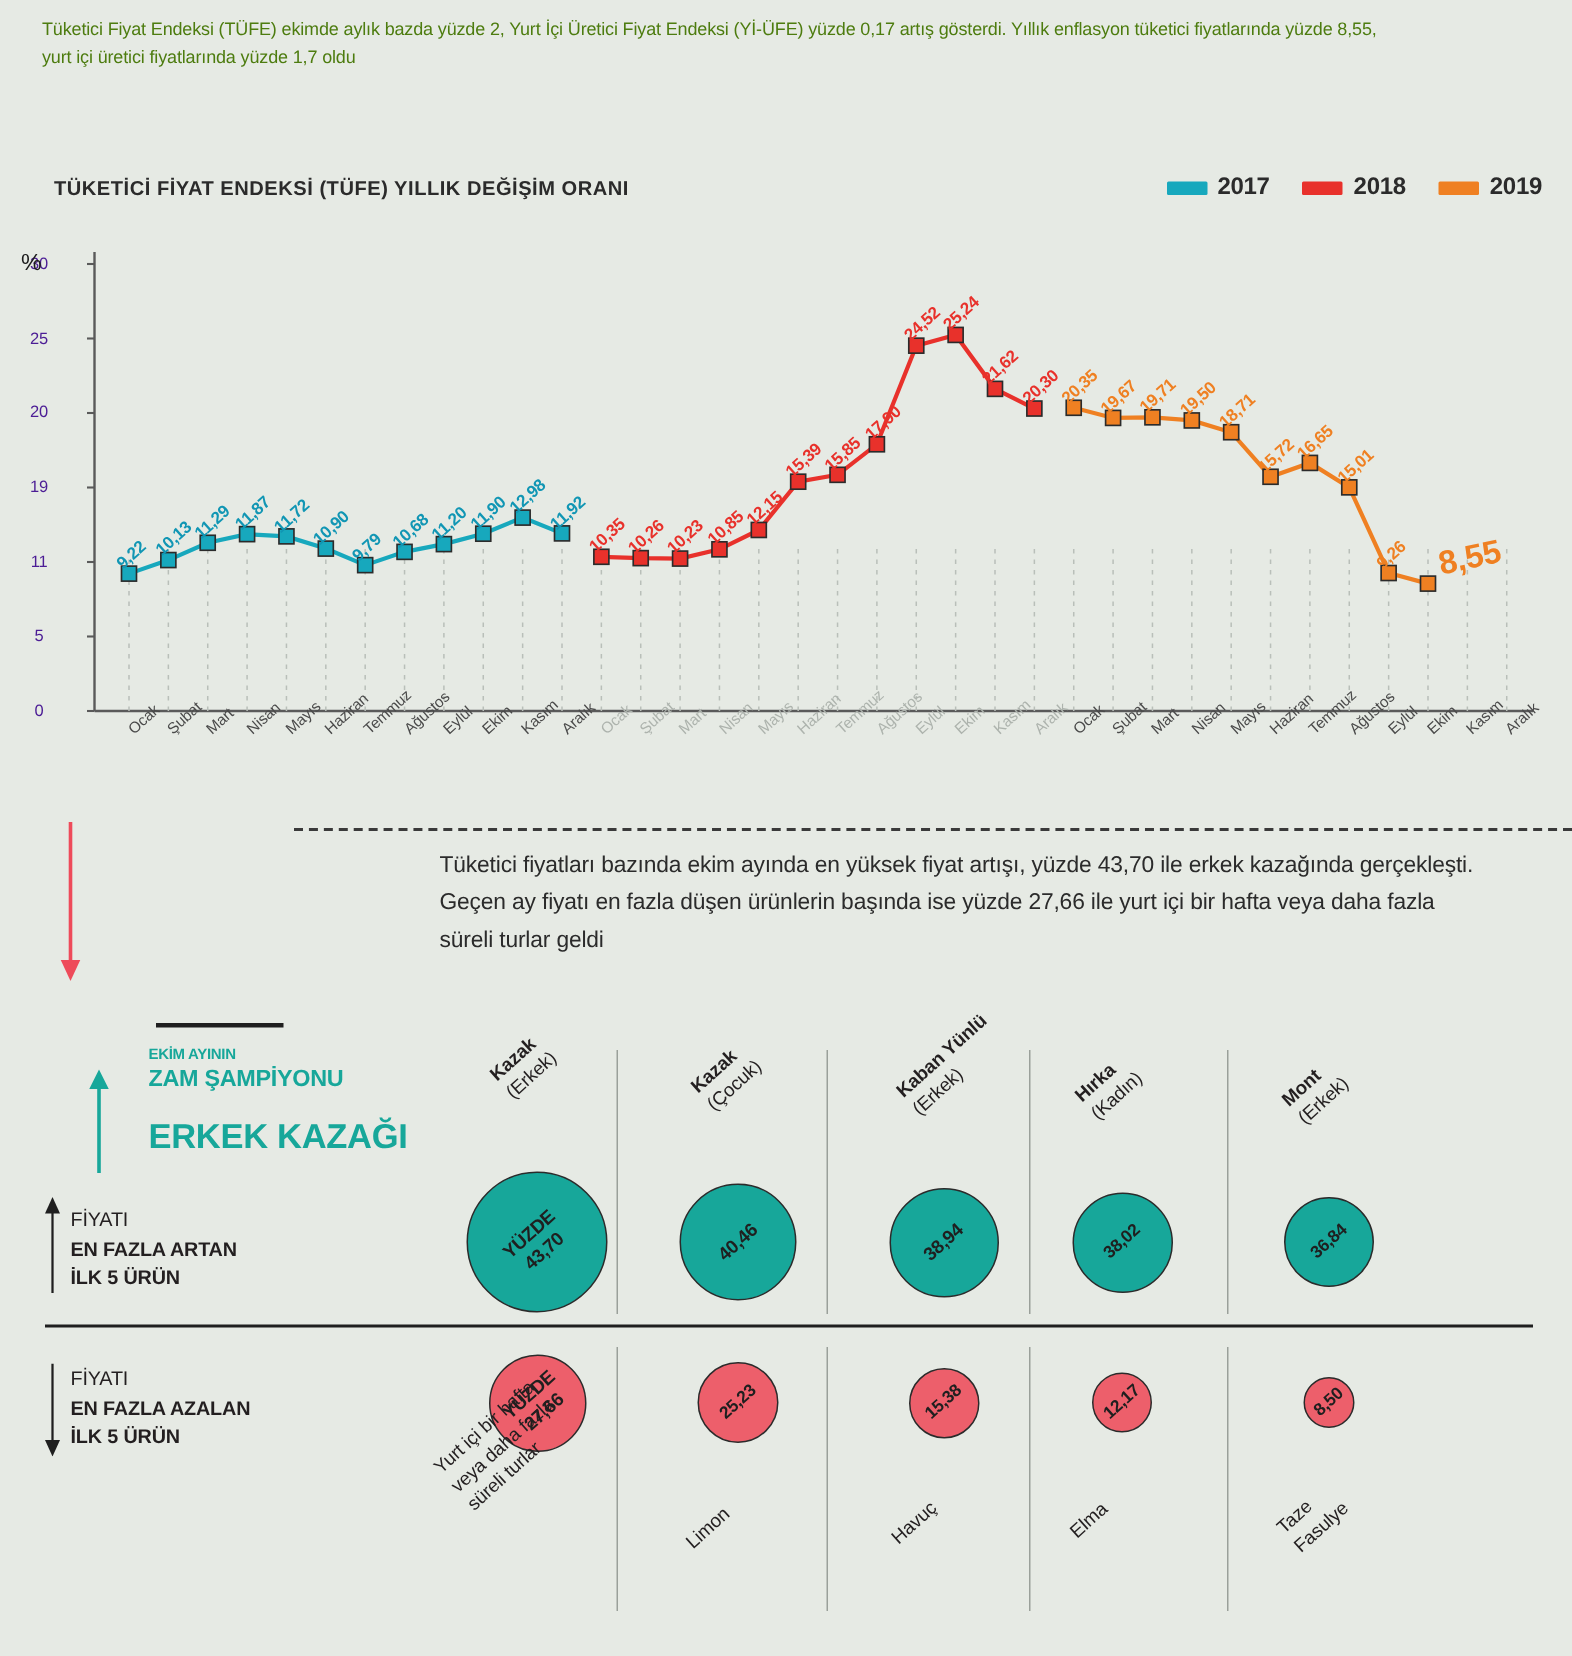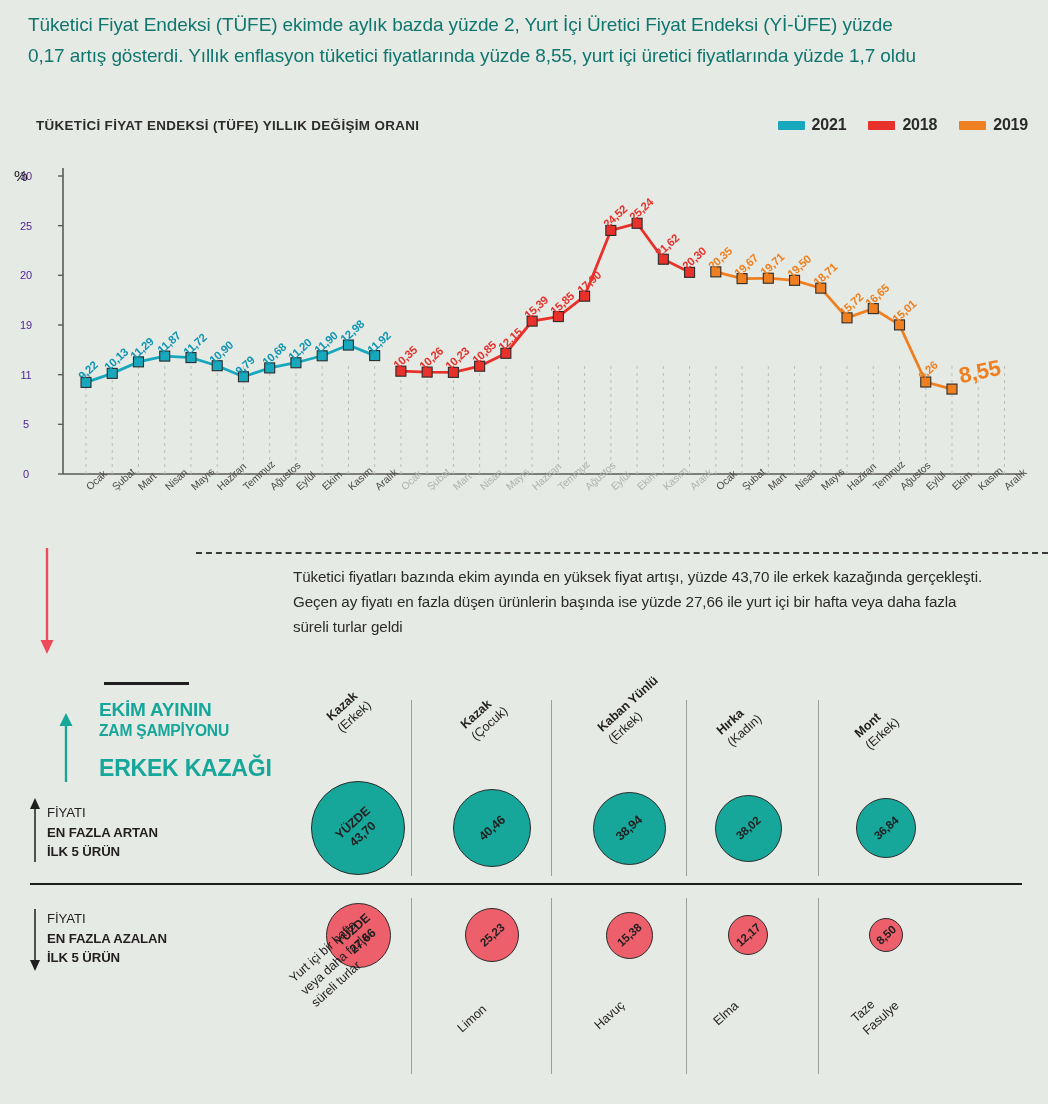--- a/index.html
+++ b/index.html
@@ -8,21 +8,21 @@
     background: #e6eae4;
     font-family: "Liberation Sans", sans-serif;
     color: #231f20;
     overflow: hidden;
   }
   #page { position: relative; width: 1048px; height: 1104px; }
 
   
   .intro {
     position: absolute; left: 28px; top: 10px; width: 900px;
-    font-size: 19px; line-height: 1.62; color: #0f766e;
+    font-size: 12px; line-height: 1.62; color: #4d7c0f;
     letter-spacing: -0.1px;
   }
 
   
   .chart-title {
     position: absolute; left: 36px; top: 118px;
     font-size: 13.4px; font-weight: bold; letter-spacing: 0.35px; color: #2b2b2b;
   }
   .legend { position: absolute; right: 20px; top: 116px; display: flex; gap: 22px; align-items: center; }
   .legend-item { display: flex; align-items: center; gap: 7px; }
@@ -69,21 +69,21 @@
     font-size: 15.2px; line-height: 1.63; color: #2b2b2b; letter-spacing: -0.1px;
   }
 
   
   .teal-rule { position: absolute; left: 104px; top: 682px; width: 85px; height: 3px; background: #1f1f1f; }
   .teal-arrow { position: absolute; left: 55px; top: 712px; }
   .teal-head {
     position: absolute; left: 99px; top: 698px; width: 230px;
     color: #17a79a; font-weight: bold; line-height: 1.22; letter-spacing: -0.2px;
   }
-  .teal-head .l1 { font-size: 19px; display: block; }
+  .teal-head .l1 { font-size: 10px; display: block; }
   .teal-head .l2 { font-size: 15.6px; display: block; }
   .teal-head .l3 { font-size: 23px; display: block; margin-top: 14px; }
 
   .inc-arrow { position: absolute; left: 26px; top: 798px; }
   .inc-caption { position: absolute; left: 47px; top: 803px; font-size: 13.2px; line-height: 1.48; letter-spacing: -0.1px; }
   .inc-caption .b { font-weight: bold; }
 
   .dec-rule { position: absolute; left: 30px; top: 883px; width: 992px; height: 2.4px; background: #1f1f1f; }
   .dec-arrow { position: absolute; left: 26px; top: 909px; }
   .dec-caption { position: absolute; left: 47px; top: 909px; font-size: 13.2px; line-height: 1.48; letter-spacing: -0.1px; }
@@ -115,21 +115,21 @@
 <body>
 
 <div id="page">
 
   <div class="intro">Tüketici Fiyat Endeksi (TÜFE) ekimde aylık bazda yüzde 2, Yurt İçi Üretici Fiyat Endeksi (Yİ-ÜFE) yüzde 0,17 artış gösterdi. Yıllık enflasyon tüketici fiyatlarında yüzde 8,55, yurt içi üretici fiyatlarında yüzde 1,7 oldu</div>
 
   <div class="chart-title">TÜKETİCİ FİYAT ENDEKSİ (TÜFE) YILLIK DEĞİŞİM ORANI</div>
   <div class="legend" id="legend-host">
       <div class="legend-item">
         <span class="legend-swatch" style="background: rgb(23, 168, 189);"></span>
-        <span class="legend-label">2021</span>
+        <span class="legend-label">2017</span>
       </div>
       <div class="legend-item">
         <span class="legend-swatch" style="background: rgb(232, 49, 43);"></span>
         <span class="legend-label">2018</span>
       </div>
       <div class="legend-item">
         <span class="legend-swatch" style="background: rgb(239, 128, 34);"></span>
         <span class="legend-label">2019</span>
       </div>
     </div>

